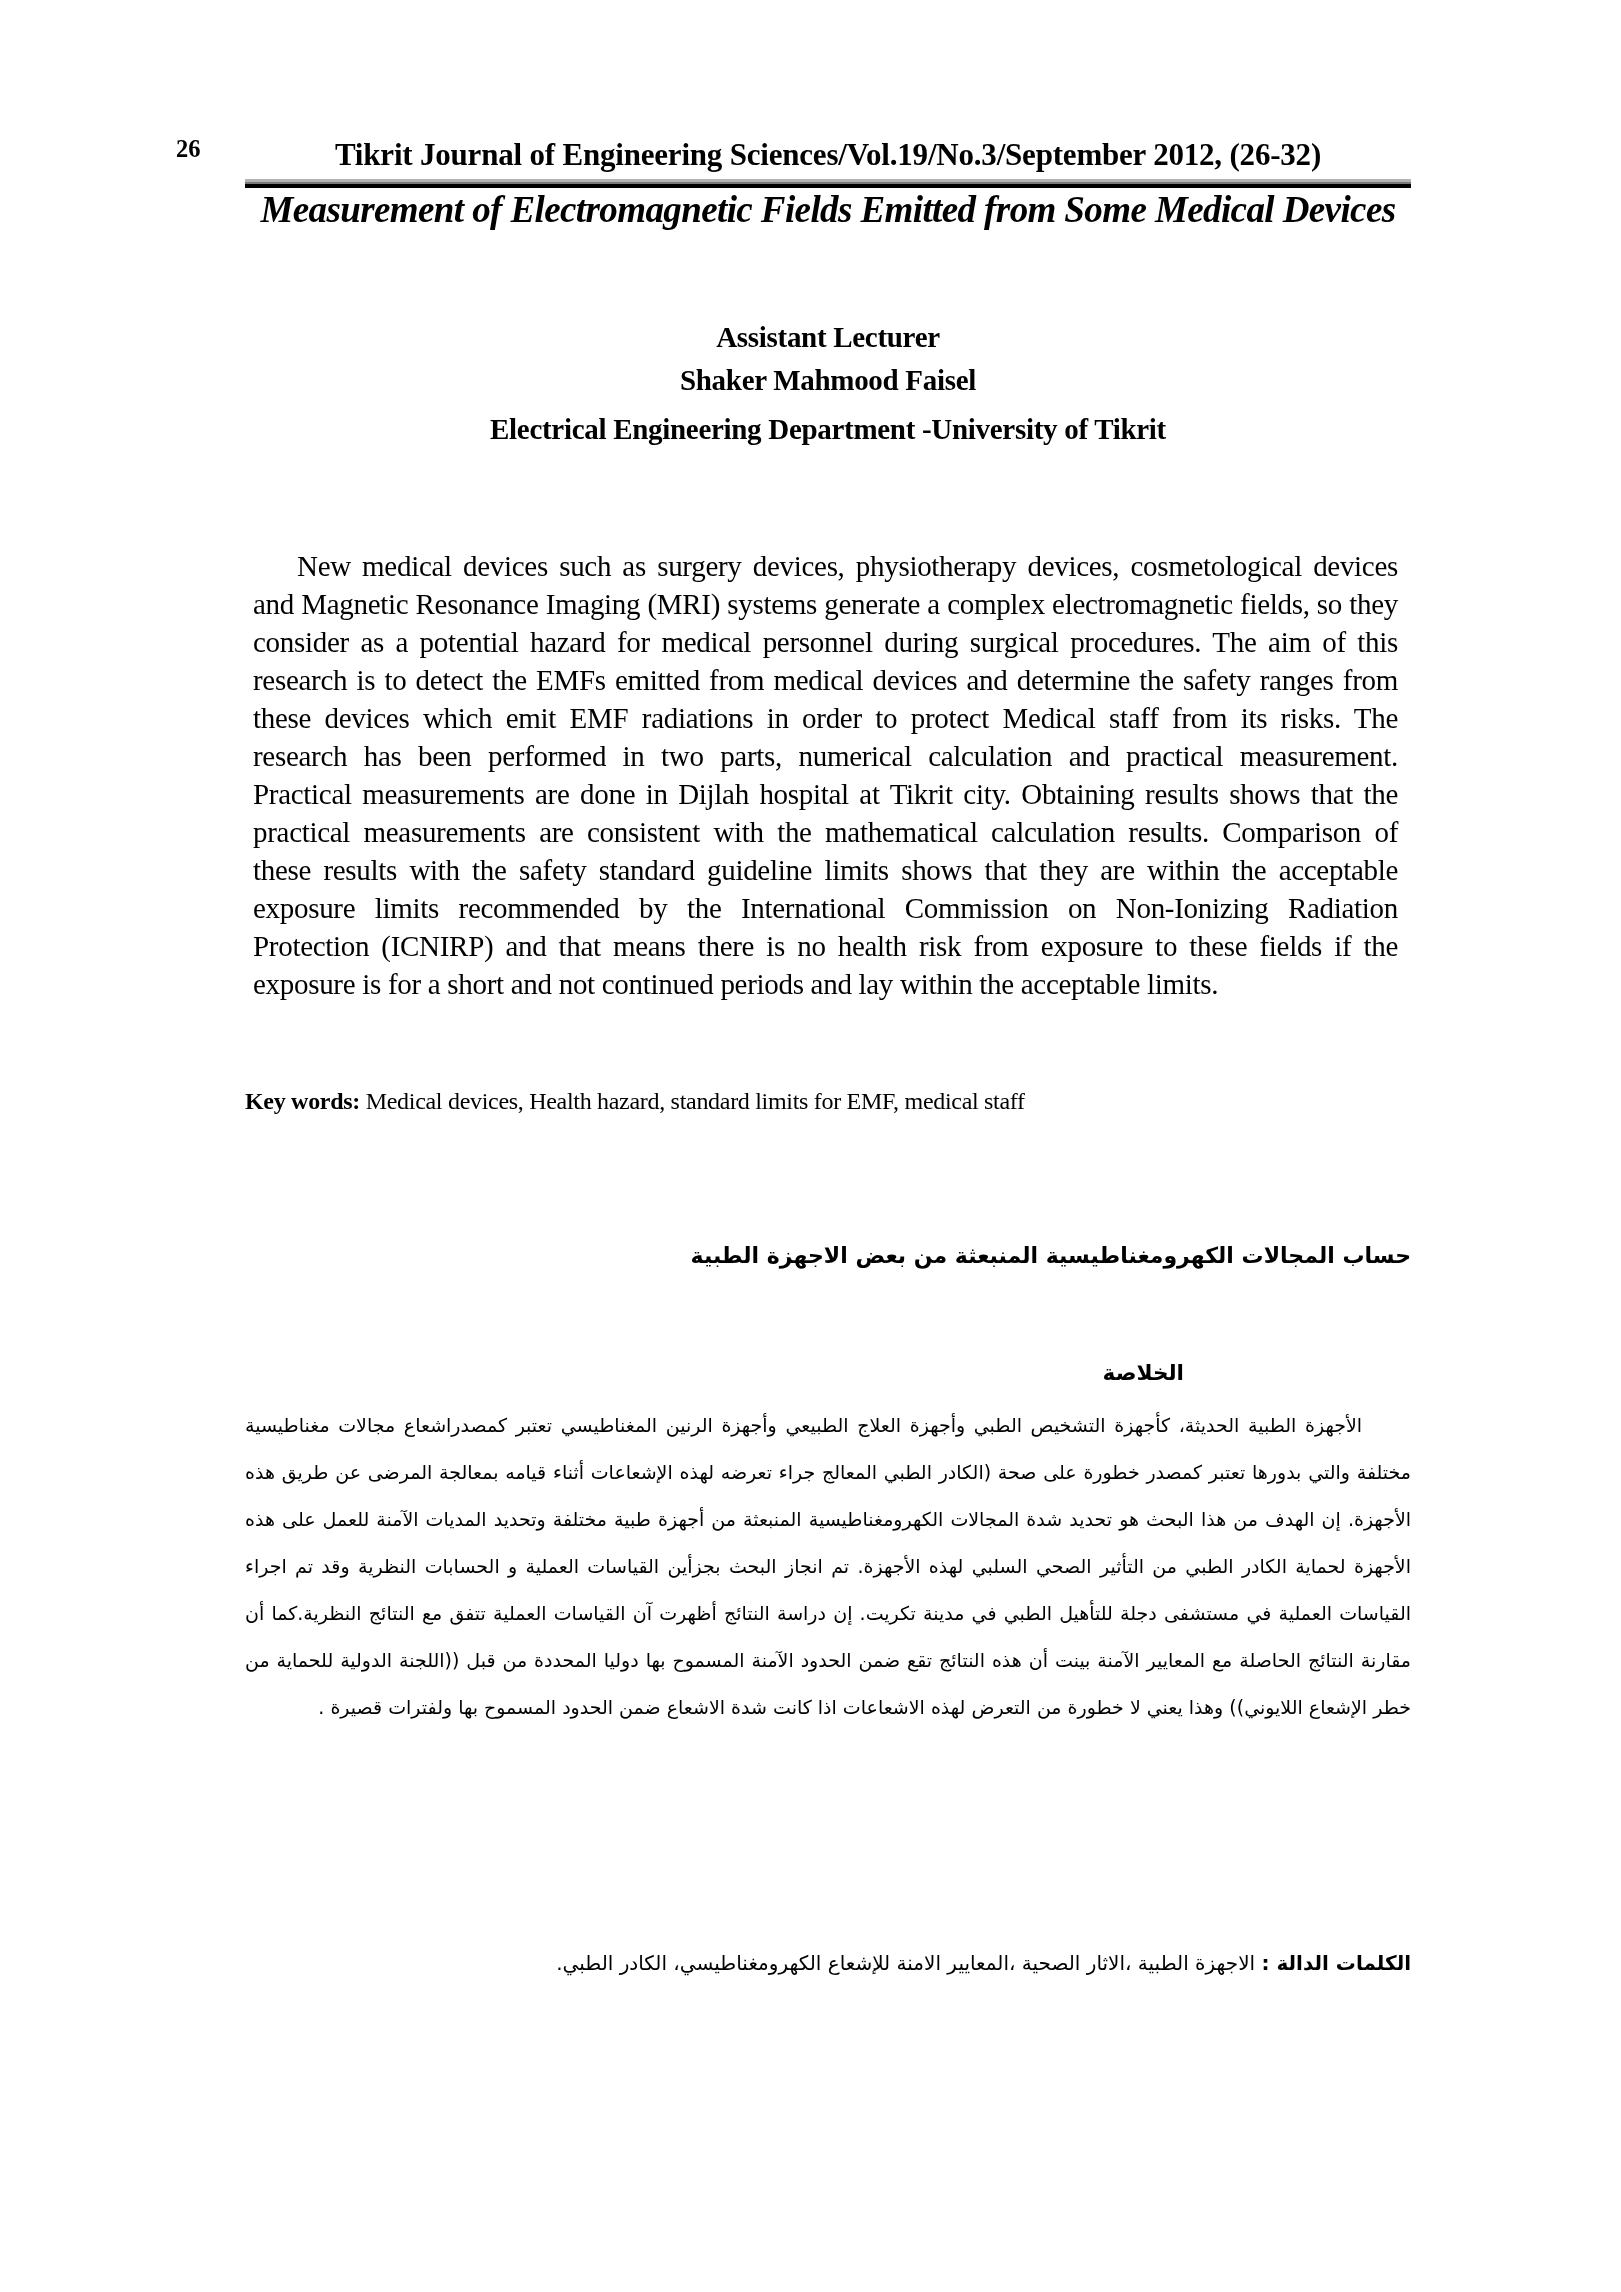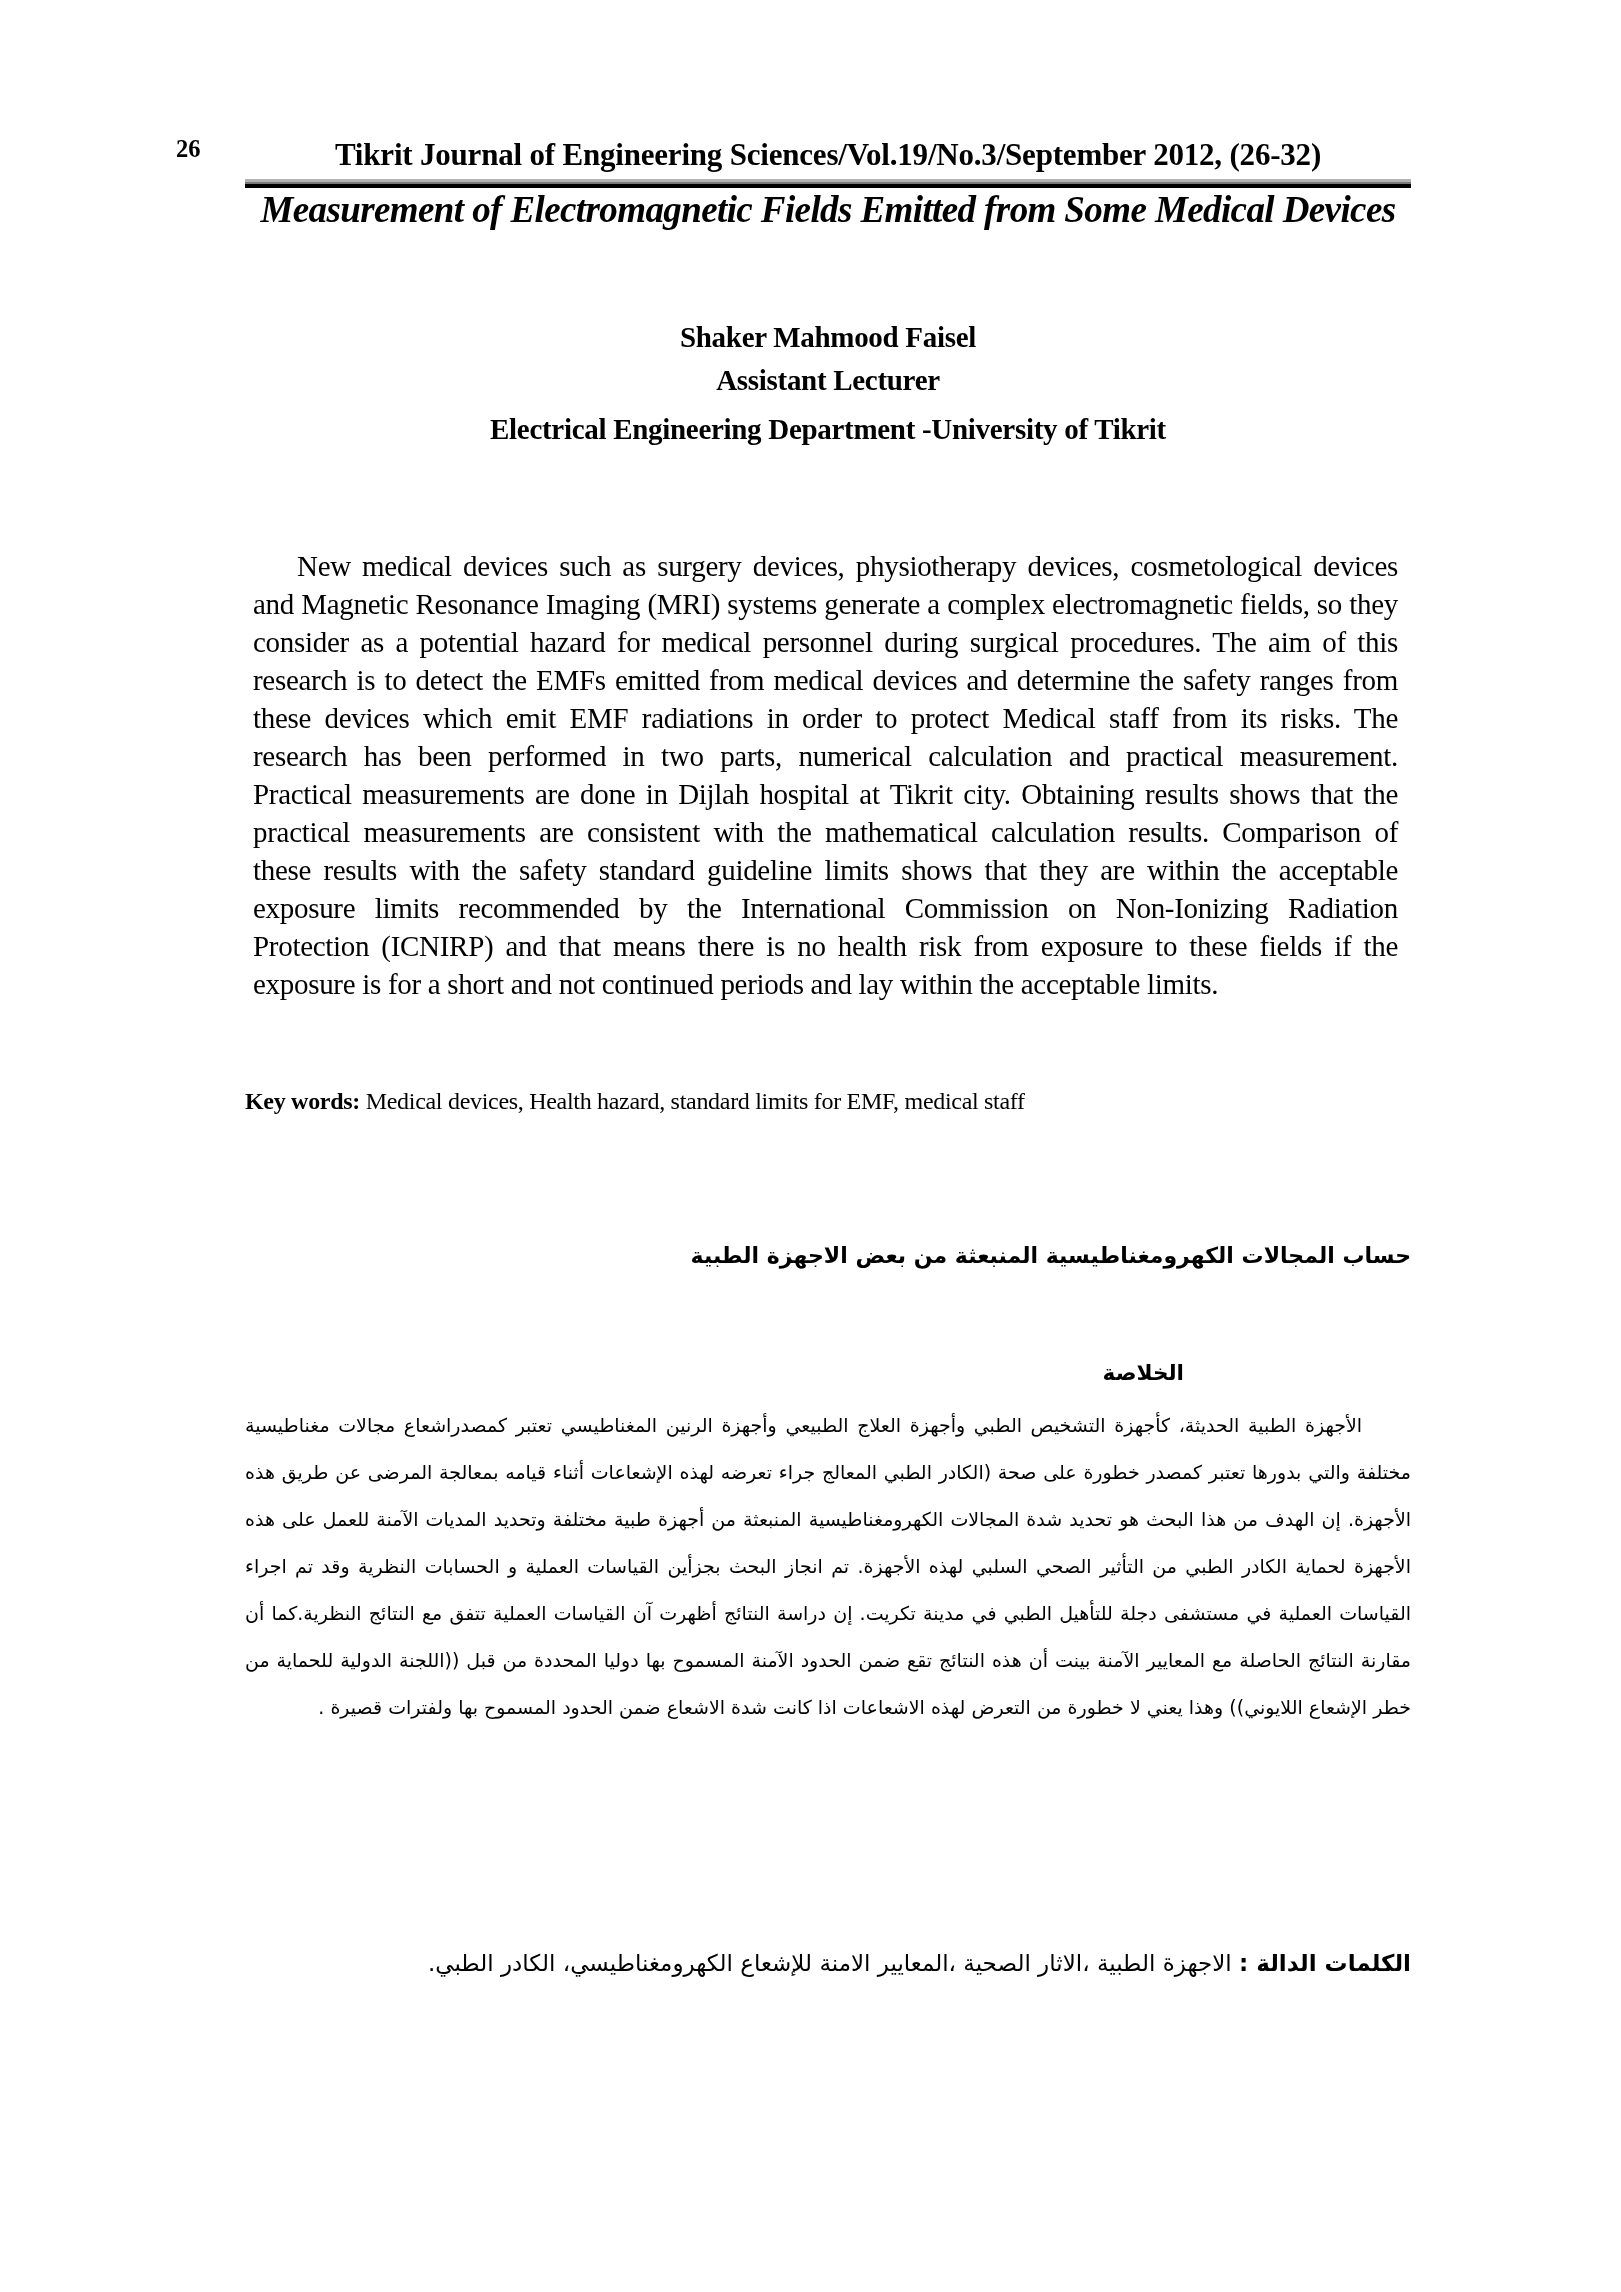--- a/index.html
+++ b/index.html
@@ -44,41 +44,41 @@
     direction: rtl; font-family: "DejaVu Sans", sans-serif; font-weight: bold; font-size: 22px; }
 
   .ar-heading { position: absolute; right: 211px; top: 1360px; direction: rtl;
     font-family: "DejaVu Sans", sans-serif; font-weight: bold; font-size: 21.6px; }
 
   .ar-body { position: absolute; left: 245px; top: 1402px; width: 1166px; direction: rtl;
     font-family: "DejaVu Sans", sans-serif; font-size: 19px; line-height: 47px; text-align: justify;
     margin: 0; text-indent: 49px; }
 
   .ar-keywords { position: absolute; left: 245px; top: 1948px; width: 1166px; direction: rtl;
-    font-family: "DejaVu Sans", sans-serif; font-size: 23px; line-height: 31px; }
+    font-family: "DejaVu Sans", sans-serif; font-size: 20px; line-height: 31px; }
   .ar-keywords .kw-label { font-weight: bold; }
 </style>
 </head>
 <body>
 
 <div class="page">
 
   <div class="page-number">26</div>
   <div class="running-head">Tikrit Journal of Engineering Sciences/Vol.19/No.3/September 2012, (26-32)</div>
   <div class="head-rule">
     <div class="r1"></div>
       <div class="r2"></div>
       <div class="r3"></div>
   </div>
 
   <div class="title">Measurement of Electromagnetic Fields Emitted from Some Medical Devices</div>
 
   <div class="author-block">
+    <span class="line">Assistant Lecturer</span>
     <span class="line">Shaker Mahmood  Faisel</span>
-    <span class="line">Assistant Lecturer</span>
     <span class="line affil">Electrical Engineering Department -University of Tikrit</span>
   </div>
 
   <div class="abstract">
     <p class="abstract-body">New medical devices such as surgery devices, physiotherapy devices, cosmetological devices and Magnetic Resonance Imaging (MRI) systems generate a complex electromagnetic fields, so they consider as a potential  hazard for medical personnel during surgical procedures. The aim of this research is to detect the EMFs emitted from medical devices and determine the safety ranges from these devices which emit EMF radiations in order to protect Medical staff from its risks. The research has been performed in two parts, numerical calculation and practical measurement. Practical measurements are done in Dijlah hospital at Tikrit city. Obtaining results shows that the practical measurements are consistent with the mathematical calculation results. Comparison of these results with the safety standard guideline limits shows that they  are within the acceptable exposure limits recommended by the International Commission on Non-Ionizing Radiation Protection (ICNIRP) and that means there is no health risk from exposure to these fields if the exposure is for a short and not continued periods and lay within the acceptable limits.</p>
   </div>
 
   <div class="keywords">
     <span class="kw-label">Key words:</span><span> Medical devices, Health hazard, standard limits for EMF, medical staff</span>
   </div>

